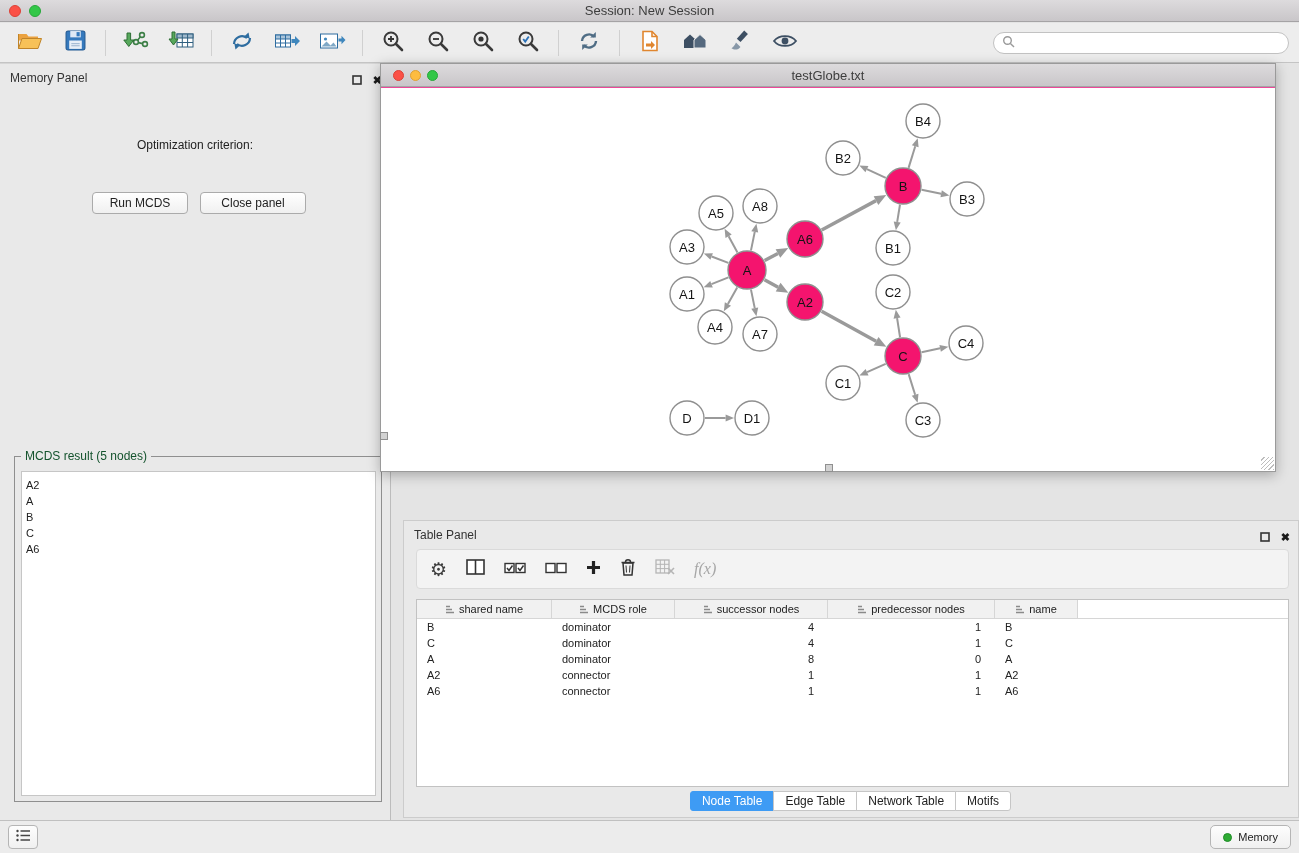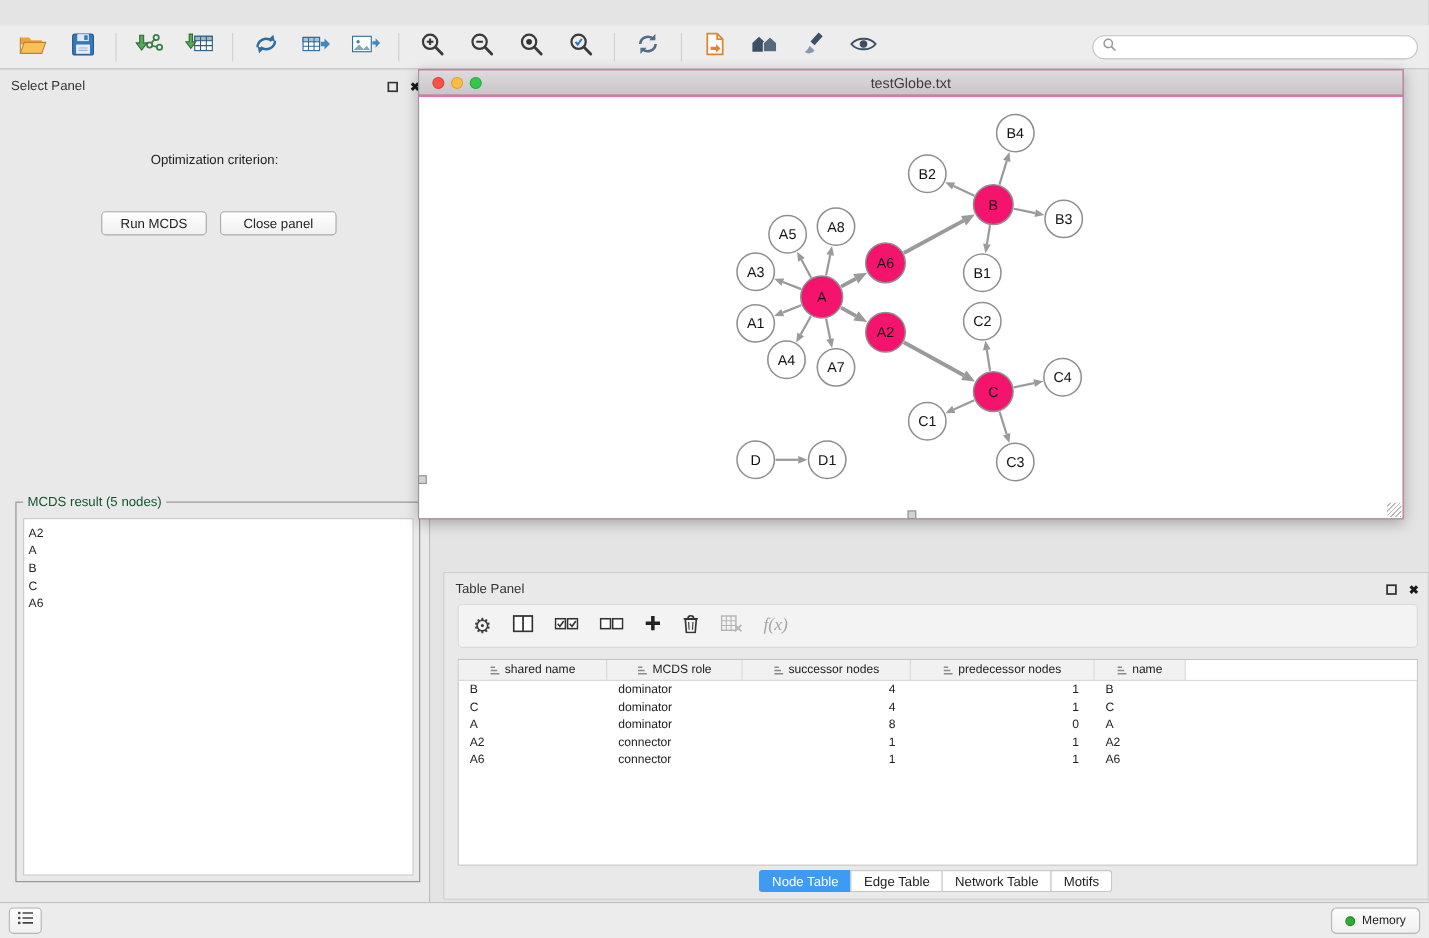--- a/index.html
+++ b/index.html
@@ -103,20 +103,27 @@
   .memory { position:absolute; right:8px; top:4px; height:24px; border:1px solid #b5b5b5;
     border-radius:5px; background:linear-gradient(#fdfdfd,#f0f0f0); display:flex; align-items:center;
     gap:6px; padding:0 12px; font-size:11px; }
   .mem-dot { width:9px; height:9px; border-radius:50%; background:#2dab33; border:1px solid #1e8a26; }
 </style>
 </head>
 <body>
 
 <div class="app">
 
+  <div class="titlebar">
+    <div class="traffic">
+      <span class="tl red"></span>
+      <span class="tl green"></span>
+    </div>
+    <div class="title">Session: New Session</div>
+  </div>
 
   <div class="toolbar">
     <div class="tb-btn">
       <span><svg width="26" height="21" viewBox="0 0 26 21">
             <path d="M1.5 4 h8 l2 2.5 h9.5 v4 h-19.5 z" fill="#eba23f"></path>
             <path d="M1.5 18.5 L5 8.5 h19.5 L21 18.5 z" fill="#f7c158" stroke="#c08428" stroke-width="1"></path>
             <path d="M1.5 18.5 V4" stroke="#c08428"></path>
           </svg></span>
     </div>
     <div class="tb-btn">
@@ -246,21 +253,21 @@
     <div class="search">
       <span><svg width="13" height="13" viewBox="0 0 13 13">
             <circle cx="5.5" cy="5.5" r="3.8" fill="none" stroke="#9a9a9a" stroke-width="1.4"></circle>
             <line x1="8.4" y1="8.4" x2="12" y2="12" stroke="#9a9a9a" stroke-width="1.4"></line>
           </svg></span>
       <input placeholder="" style="">
     </div>
   </div>
 
   <div class="control-panel">
-    <div class="panel-title">Select Panel</div>
+    <div class="panel-title">Memory Panel</div>
     <div class="panel-controls">
       <span><svg width="10" height="10" viewBox="0 0 10 10">
             <rect x="1" y="1" width="8" height="8" fill="none" stroke="#333" stroke-width="1.6"></rect>
           </svg></span>
       <span class="x-glyph">✖</span>
     </div>
     <div class="opt-label">Optimization criterion:</div>
     <button class="btn btn-run">Run MCDS</button>
     <button class="btn btn-closep">Close panel</button>
     <div class="result-group">

